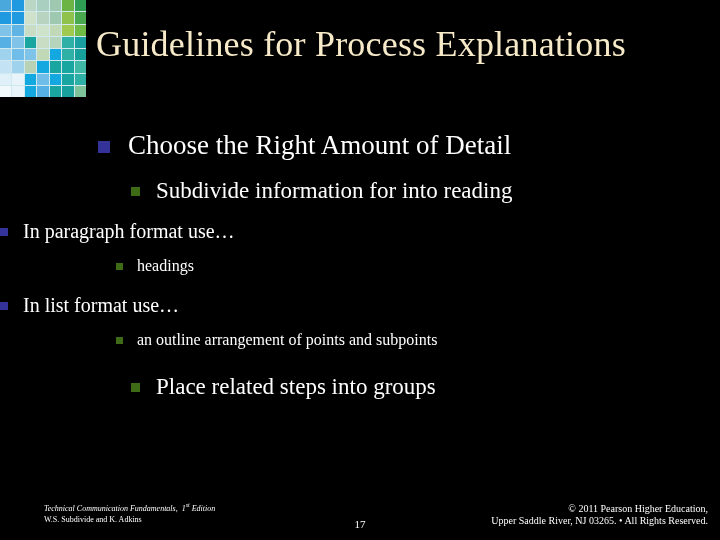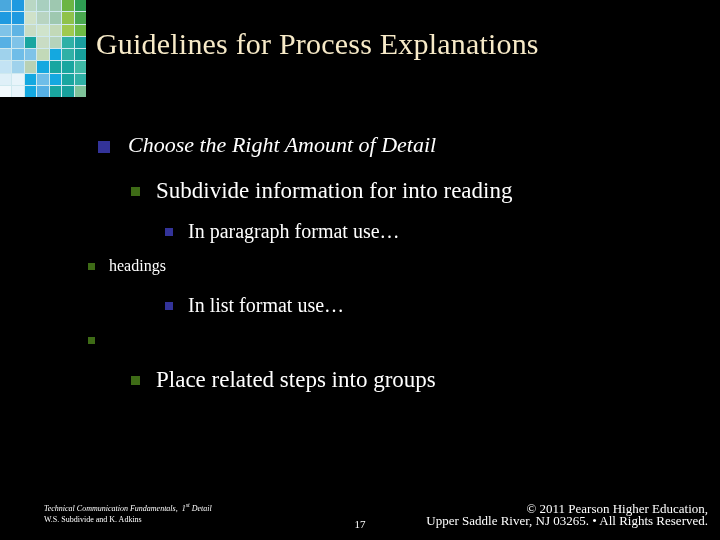--- a/index.html
+++ b/index.html
@@ -38,21 +38,21 @@
   #mosaic .cell { width: 100%; height: 100%; }
 
   
   #title {
     position: absolute;
     left: 96px;
     top: 26px;
     width: 600px;
     color: #f7eac8;
     font-family: "Liberation Serif", serif;
-    font-size: 30px;
+    font-size: 36px;
     line-height: 36px;
     font-weight: normal;
     letter-spacing: 0.2px;
     white-space: nowrap;
   }
 
   
   #body-area {
     position: absolute;
     left: 0;
@@ -80,34 +80,34 @@
 
   .btext {
     font-family: "Liberation Serif", serif;
     color: #ffffff;
     white-space: nowrap;
   }
 
   
   .lvl1 { padding-left: 98px; margin-bottom: 8px; }
   .lvl1 .marker-sq { width: 12px; height: 12px; margin-top: 13px; }
-  .lvl1 .btext { font-size: 22px; line-height: 34px; margin-left: 18px; font-style: italic; }
+  .lvl1 .btext { font-size: 27px; line-height: 34px; margin-left: 18px; }
 
   
   .lvl2 { padding-left: 131px; margin-bottom: 6px; }
   .lvl2 .marker-sq { width: 9px; height: 9px; margin-top: 11px; }
   .lvl2 .btext { font-size: 23px; line-height: 30px; margin-left: 16px; }
 
   
-  .lvl3 { padding-left: 165px; margin-bottom: 5px; }
+  .lvl3 { margin-bottom: 5px; }
   .lvl3 .marker-sq { width: 8px; height: 8px; margin-top: 10px; }
   .lvl3 .btext { font-size: 20px; line-height: 26px; margin-left: 15px; }
 
   
-  .lvl4 { padding-left: 88px; margin-bottom: 3px; }
+  .lvl4 { padding-left: 116px; margin-bottom: 3px; }
   .lvl4 .marker-sq { width: 7px; height: 7px; margin-top: 8px; }
   .lvl4 .btext { font-size: 16px; line-height: 22px; margin-left: 14px; }
 
   .gap-sm { height: 6px; }
   .gap-md { height: 12px; }
   .gap-lg { height: 18px; }
 
   
   #footer-left {
     position: absolute;
@@ -123,21 +123,21 @@
   #footer-left .ed { font-style: italic; }
 
   #footer-right {
     position: absolute;
     right: 12px;
     top: 503px;
     width: 300px;
     text-align: right;
     color: #ffffff;
     font-family: "Liberation Serif", serif;
-    font-size: 13px;
+    font-size: 10px;
     line-height: 12px;
   }
 
   #page-number {
     position: absolute;
     left: 0;
     top: 518px;
     width: 720px;
     text-align: center;
     color: #ffffff;
@@ -244,33 +244,34 @@
 
     <div class="bullet-row lvl3">
       <span class="marker marker-sq"></span>
       <span class="btext">In list format use…</span>
     </div>
 
     <div class="gap-sm"></div>
 
     <div class="bullet-row lvl4">
       <span class="marker marker-sq marker-green"></span>
+      <span class="btext">an outline arrangement of points and subpoints</span>
     </div>
 
     <div class="gap-lg"></div>
 
     <div class="bullet-row lvl2">
       <span class="marker marker-sq marker-green"></span>
       <span class="btext">Place related steps into groups</span>
     </div>
 
   </div>
 
   <div id="footer-left">
-    <div class="line1"><span>Technical Communication Fundamentals,</span>&nbsp;&nbsp;<span class="ed">1</span><span class="sup">st</span>&nbsp;<span class="ed">Detail</span></div>
+    <div class="line1"><span>Technical Communication Fundamentals,</span>&nbsp;&nbsp;<span class="ed">1</span><span class="sup">st</span>&nbsp;<span class="ed">Edition</span></div>
     <div class="line2">W.S. Subdivide and K. Adkins</div>
   </div>
 
   <div id="footer-right">
     <div>© 2011 Pearson Higher Education,</div>
     <div>Upper Saddle River, NJ 03265. • All Rights Reserved.</div>
   </div>
 
   <div id="page-number">17</div>
 

